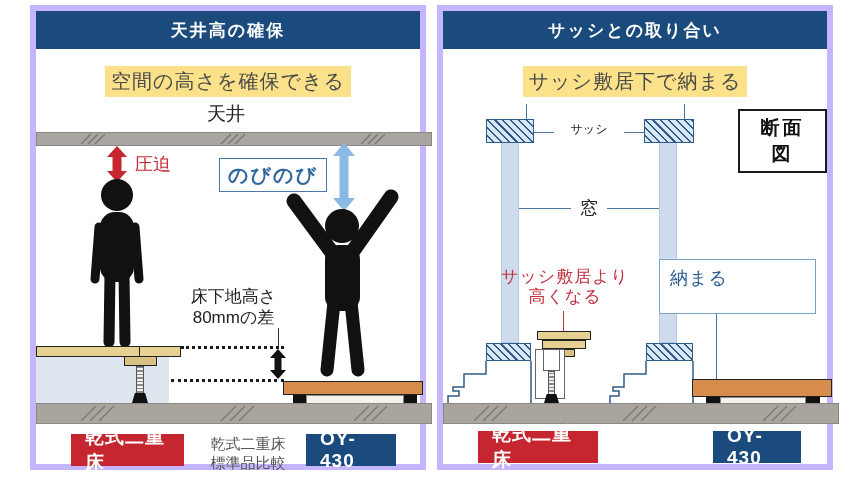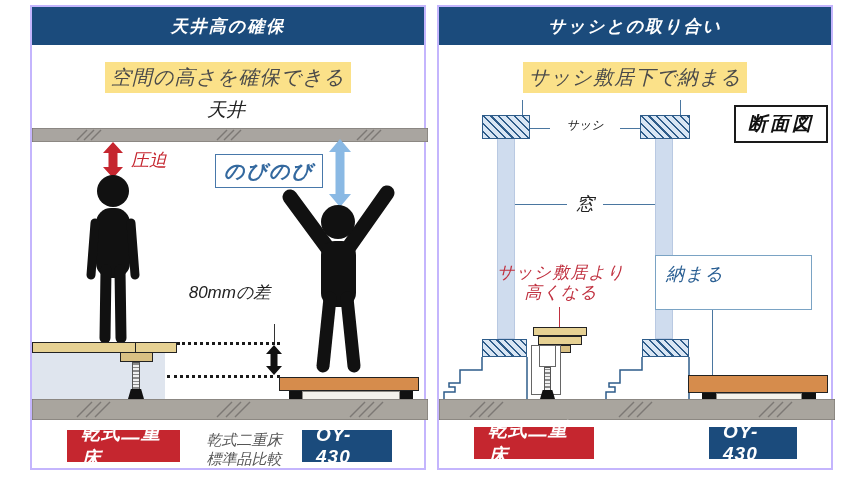--- a/index.html
+++ b/index.html
@@ -1,19 +1,19 @@
 <!DOCTYPE html>
 <html><head>
 <meta charset="utf-8">
 <style>
   html,body{margin:0;padding:0;background:#fff;}
   .canvas{position:relative;width:860px;height:483px;background:#fff;overflow:hidden;
           font-family:"Liberation Sans","DejaVu Sans",sans-serif;}
-  .panel{position:absolute;top:5px;width:396px;height:465px;border:2px solid #c4b5fd;
-         background:#fff;box-sizing:border-box;font-style:italic;}
+  .panel{position:absolute;top:5px;width:396px;height:465px;border:6px solid #c4b5fd;
+         background:#fff;box-sizing:border-box;}
   .panel-left{left:30px;}
   .panel-right{left:437px;}
   .panel-header{height:38px;background:#1b4b7c;color:#fff;display:flex;align-items:center;
                 justify-content:center;font-size:17px;font-weight:bold;letter-spacing:2px;}
   .panel-body{position:relative;width:100%;height:425px;}
   .abs{position:absolute;}
   .hl-wrap{position:absolute;left:0;right:0;top:17px;text-align:center;}
   .hl{display:inline-block;background:#fbe189;color:#4a4a4a;font-size:20px;padding:2px 6px;letter-spacing:1px;}
   .lbl{position:absolute;color:#222;}
   .center-lbl{left:0;right:4px;text-align:center;}
@@ -98,20 +98,21 @@
       <svg class="abs" style="left:245px;top:139px;" width="125" height="190" viewBox="0 0 125 190">
         <line x1="55" y1="70" x2="13" y2="13" stroke="#111" stroke-width="15" stroke-linecap="round"></line>
         <line x1="67" y1="70" x2="110" y2="9" stroke="#111" stroke-width="15" stroke-linecap="round"></line>
         <circle cx="61" cy="38" r="17" fill="#111"></circle>
         <rect x="44" y="57" width="35" height="66" rx="14" fill="#111"></rect>
         <line x1="53" y1="114" x2="46" y2="182" stroke="#111" stroke-width="13" stroke-linecap="round"></line>
         <line x1="70" y1="114" x2="77" y2="182" stroke="#111" stroke-width="13" stroke-linecap="round"></line>
       </svg>
 
       <div class="note" style="left:125px;top:237px;width:145px;">
+        <div>床下地高さ</div>
         <div>80mmの差</div>
       </div>
       <div class="vline" style="left:242px;top:279px;height:18px;"></div>
       <div class="dotted" style="left:145px;top:297px;width:103px;"></div>
       <div class="dotted" style="left:135px;top:330px;width:113px;"></div>
       <svg class="abs" style="left:234px;top:300px;" width="16" height="30" viewBox="0 0 16 30">
         <path d="M8 0 L16 9 L11.5 9 L11.5 21 L16 21 L8 30 L0 21 L4.5 21 L4.5 9 L0 9 Z" fill="#111"></path>
       </svg>
 
       <div class="cavity" style="left:0;top:307px;width:133px;height:47px;"></div>

